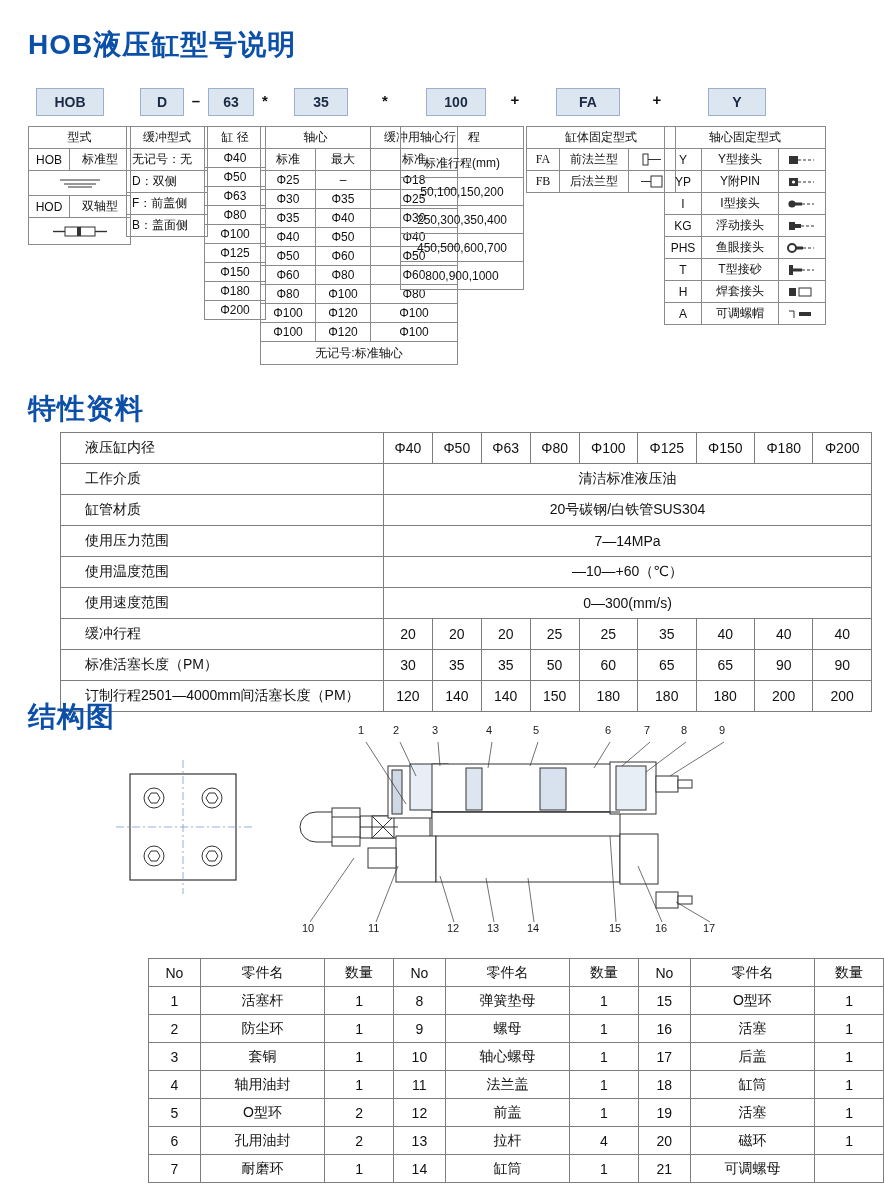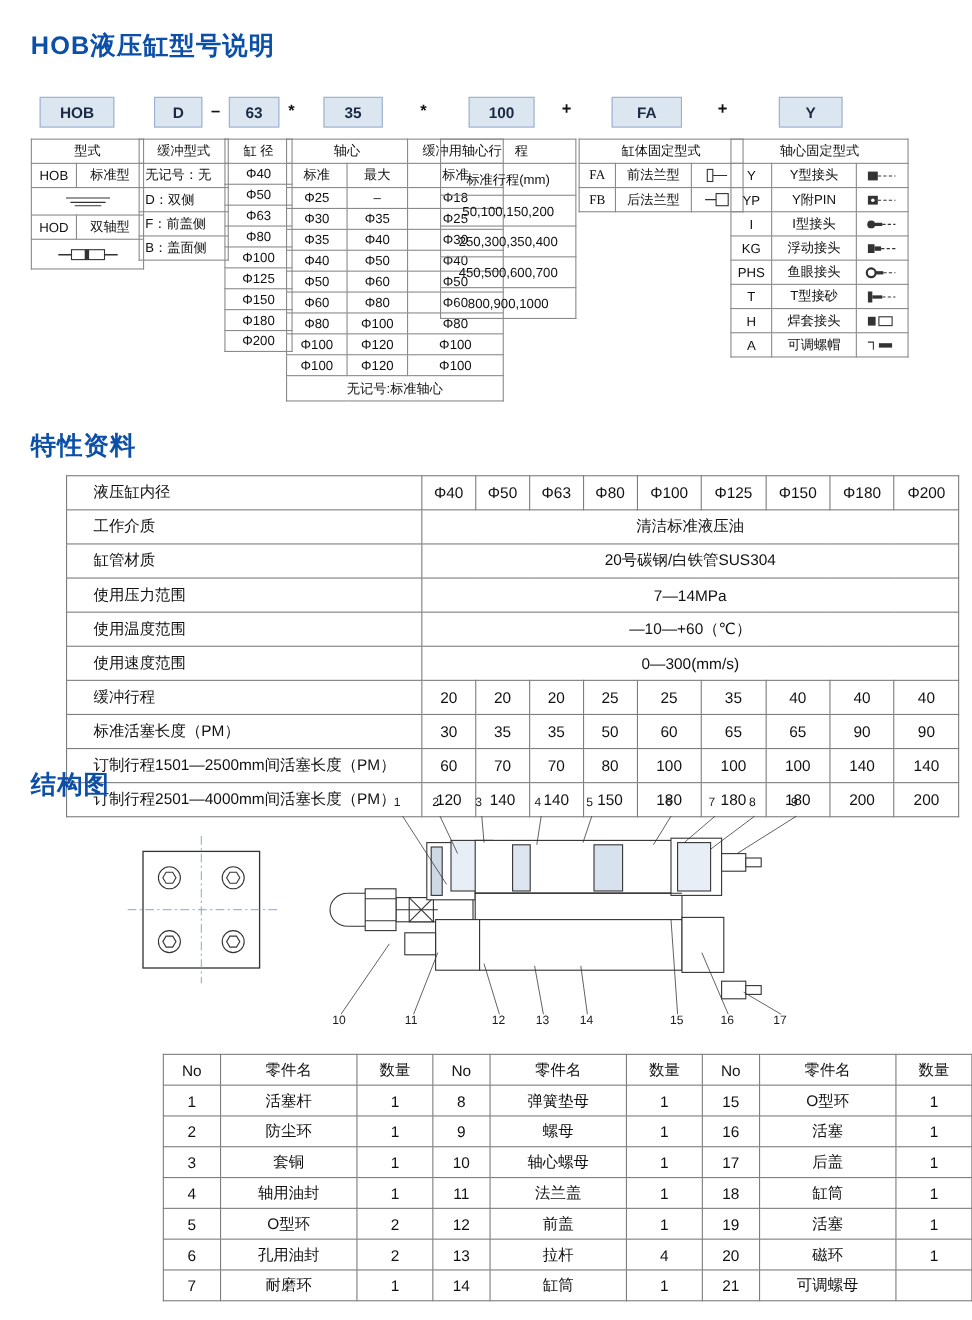--- a/index.html
+++ b/index.html
@@ -4,21 +4,21 @@
 <style>
   html,body{margin:0;padding:0;}
   body{
     width:884px;height:1200px;background:#ffffff;
     font-family:"Liberation Sans","DejaVu Sans",sans-serif;
     color:#1a1a1a;position:relative;overflow:hidden;
   }
   .page{position:relative;width:884px;height:1200px;}
 
   h2.section{
-    color:#0b4fa8;font-size:23px;font-weight:bold;margin:0;
+    color:#0b4fa8;font-size:28px;font-weight:bold;margin:0;
     letter-spacing:1px;
   }
   .codeBox{
     background:#dce6f1;border:1px solid #9ab0cc;text-align:center;
     font-weight:bold;font-size:14px;color:#1a2a44;padding:5px 0;
   }
   .sep{font-weight:bold;font-size:15px;text-align:center;color:#111;}
 
   
   table{border-collapse:collapse;}
@@ -416,32 +416,20 @@
       <td class="k">标准活塞长度（PM）</td>
       <td class="v">30</td>
       <td class="v">35</td>
       <td class="v">35</td>
       <td class="v">50</td>
       <td class="v">60</td>
       <td class="v">65</td>
       <td class="v">65</td>
       <td class="v">90</td>
       <td class="v">90</td>
-    </tr>
-    <tr>
-      <td class="k">订制行程1501—2500mm间活塞长度（PM）</td>
-      <td class="v">60</td>
-      <td class="v">70</td>
-      <td class="v">70</td>
-      <td class="v">80</td>
-      <td class="v">100</td>
-      <td class="v">100</td>
-      <td class="v">100</td>
-      <td class="v">140</td>
-      <td class="v">140</td>
     </tr>
     <tr>
       <td class="k">订制行程2501—4000mm间活塞长度（PM）</td>
       <td class="v">120</td>
       <td class="v">140</td>
       <td class="v">140</td>
       <td class="v">150</td>
       <td class="v">180</td>
       <td class="v">180</td>
       <td class="v">180</td>

